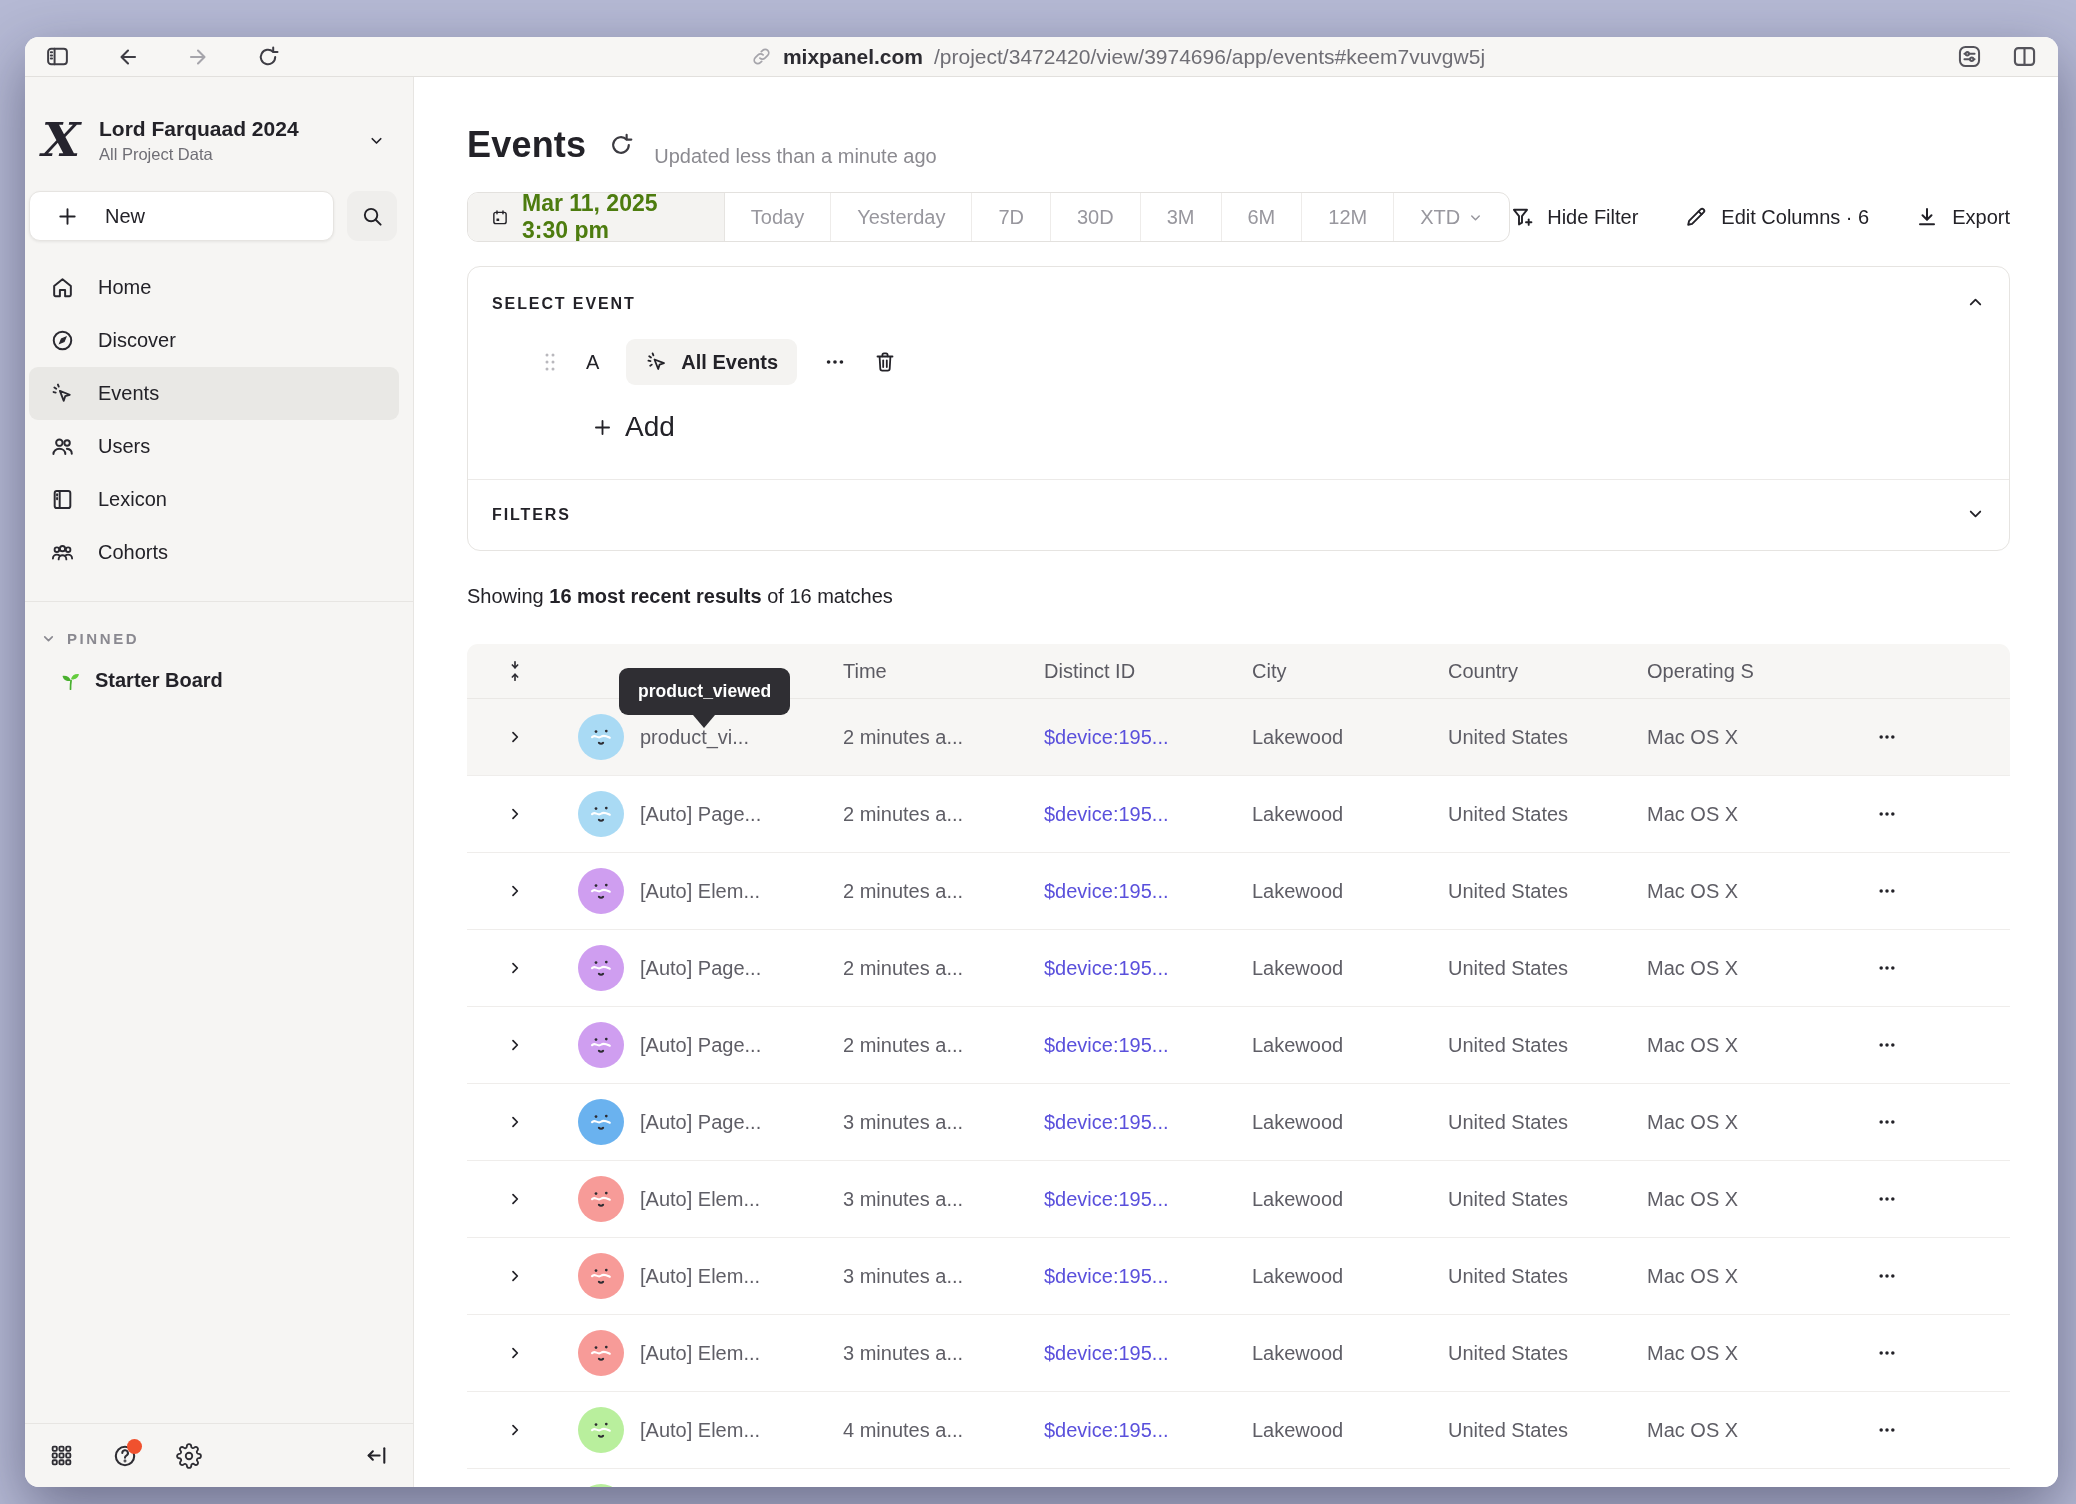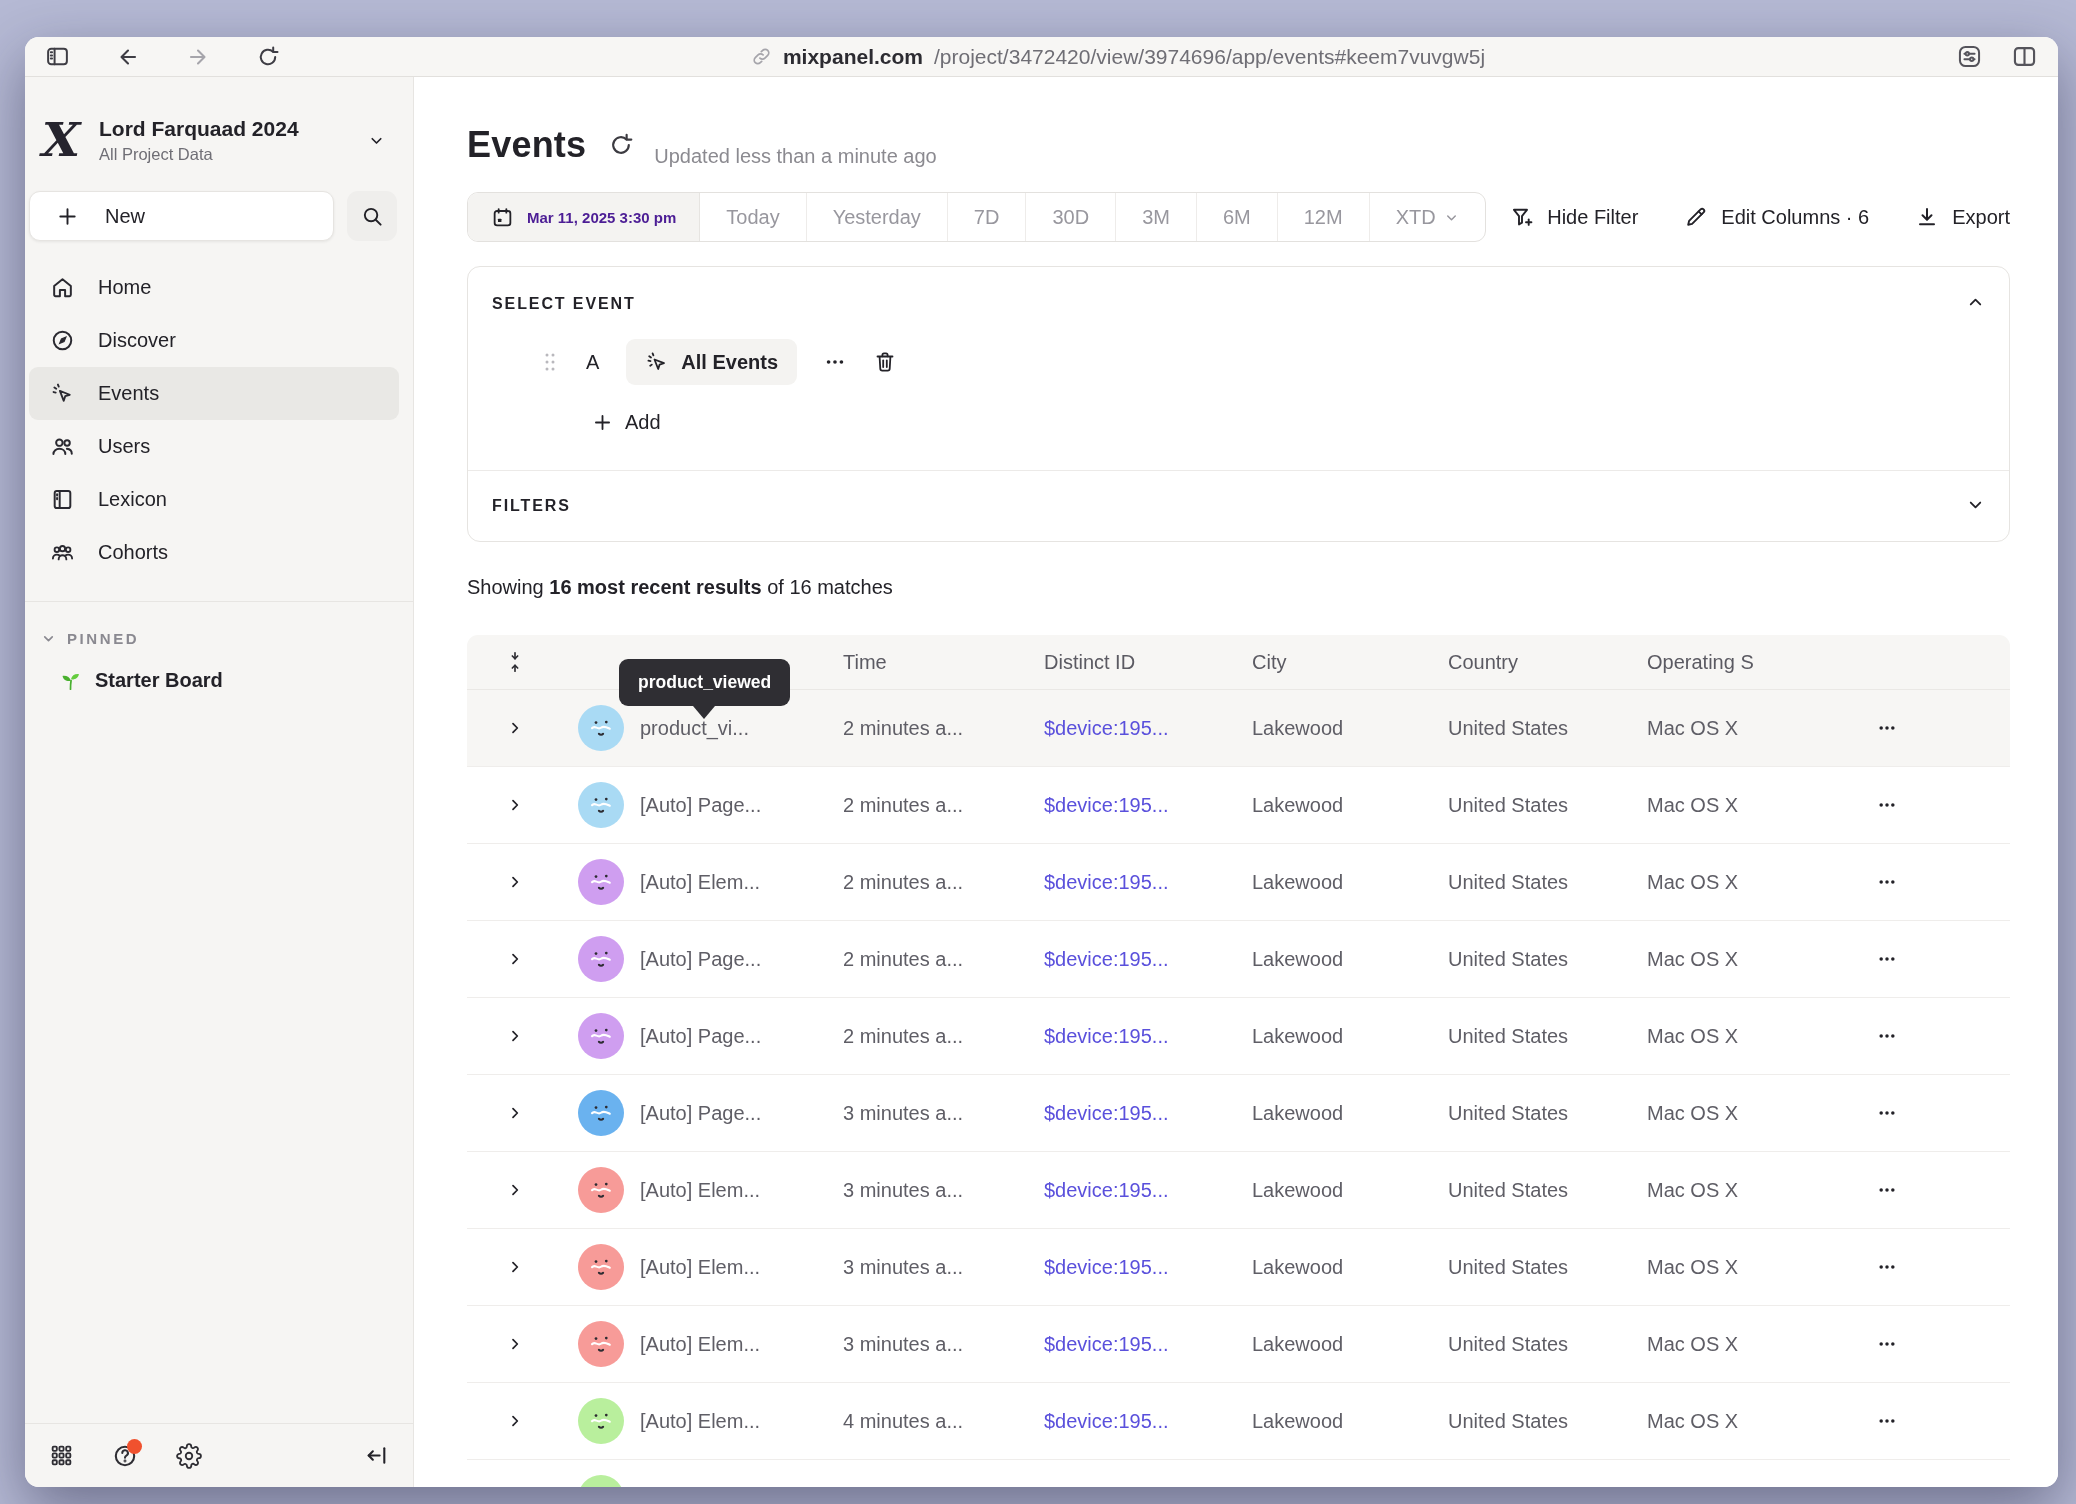--- a/index.html
+++ b/index.html
@@ -70,21 +70,21 @@
           display:flex; flex-direction:column; }
   .page-head { margin-top:44px; display:flex; align-items:center; gap:20px; flex:none; }
   .page-title { font-size:36px; font-weight:700; letter-spacing:.2px; color:#232228; }
   .refresh { color:#3c3b41; margin-left:2px; }
   .updated { font-size:20px; color:#8b8a90;margin-top:24px; }
 
   .date-row { margin-top:24px; display:flex; align-items:center; flex:none; }
   .seg { display:flex; align-items:stretch; height:50px; border:1px solid #e3e1de;
          border-radius:11px; background:#fff; overflow:hidden; }
   .seg-date { display:flex; align-items:center; gap:13px; padding:0 23px; background:#f4f3f1;
-              border-right:1px solid #e6e4e1; font-size:15px; font-weight:600; color:#4c1d95; }
+              border-right:1px solid #e6e4e1; font-size:23px; font-weight:600; color:#4d7c0f; }
   .seg-item { display:flex; align-items:center; gap:8px; padding:0 26px; font-size:20px;
               color:#98979e; cursor:pointer; }
   .seg-item + .seg-item { border-left:1px solid #eeecea; }
   .actions { margin-left:auto; display:flex; align-items:center; gap:46px; }
   .action { display:flex; align-items:center; gap:13px; font-size:20px; font-weight:500;
             color:#232228; cursor:pointer; white-space:nowrap; }
 
   
   .panel { margin-top:24px; border:1px solid #e6e4e1; border-radius:13px; flex:none; }
   .panel-sec { position:relative; padding:28px 24px 34px 24px; }
@@ -92,21 +92,21 @@
   .sec-label { font-size:16px; font-weight:700; letter-spacing:1.9px; color:#232228; }
   .sec-chevron { position:absolute; right:24px; top:26px; color:#232228; cursor:pointer; }
   .panel-sec.filters .sec-chevron { top:24px; }
   .event-row { display:flex; align-items:center; gap:27px; margin:26px 0 0 49px; }
   .drag { color:#b9b8bd; cursor:grab; }
   .row-letter { font-size:20px; font-weight:500; }
   .event-chip { display:flex; align-items:center; gap:12px; background:#f4f3f1; border-radius:9px;
                 padding:11px 19px; font-size:20px; font-weight:600; color:#232228; cursor:pointer; }
   .more-dots { color:#232228; cursor:pointer; }
   .trash { color:#232228; cursor:pointer; }
-  .add-row { display:flex; align-items:center; gap:12px; margin:26px 0 2px 100px; font-size:20px;
+  .add-row { display:flex; align-items:center; gap:12px; margin:26px 0 2px 100px; font-size:28px;
              font-weight:500; cursor:pointer; }
 
   .summary { margin-top:34px; font-size:20px; color:#232228; flex:none; }
   .summary b { font-weight:700; }
 
   
   .table-wrap { margin-top:36px; position:relative; flex:none; }
   .grid-row { display:grid; grid-template-columns:96px 77px 203px 201px 208px 196px 199px 200px 1fr;
               align-items:center; }
   .thead { height:55px; background:#f7f6f4; border-radius:11px 11px 0 0;

